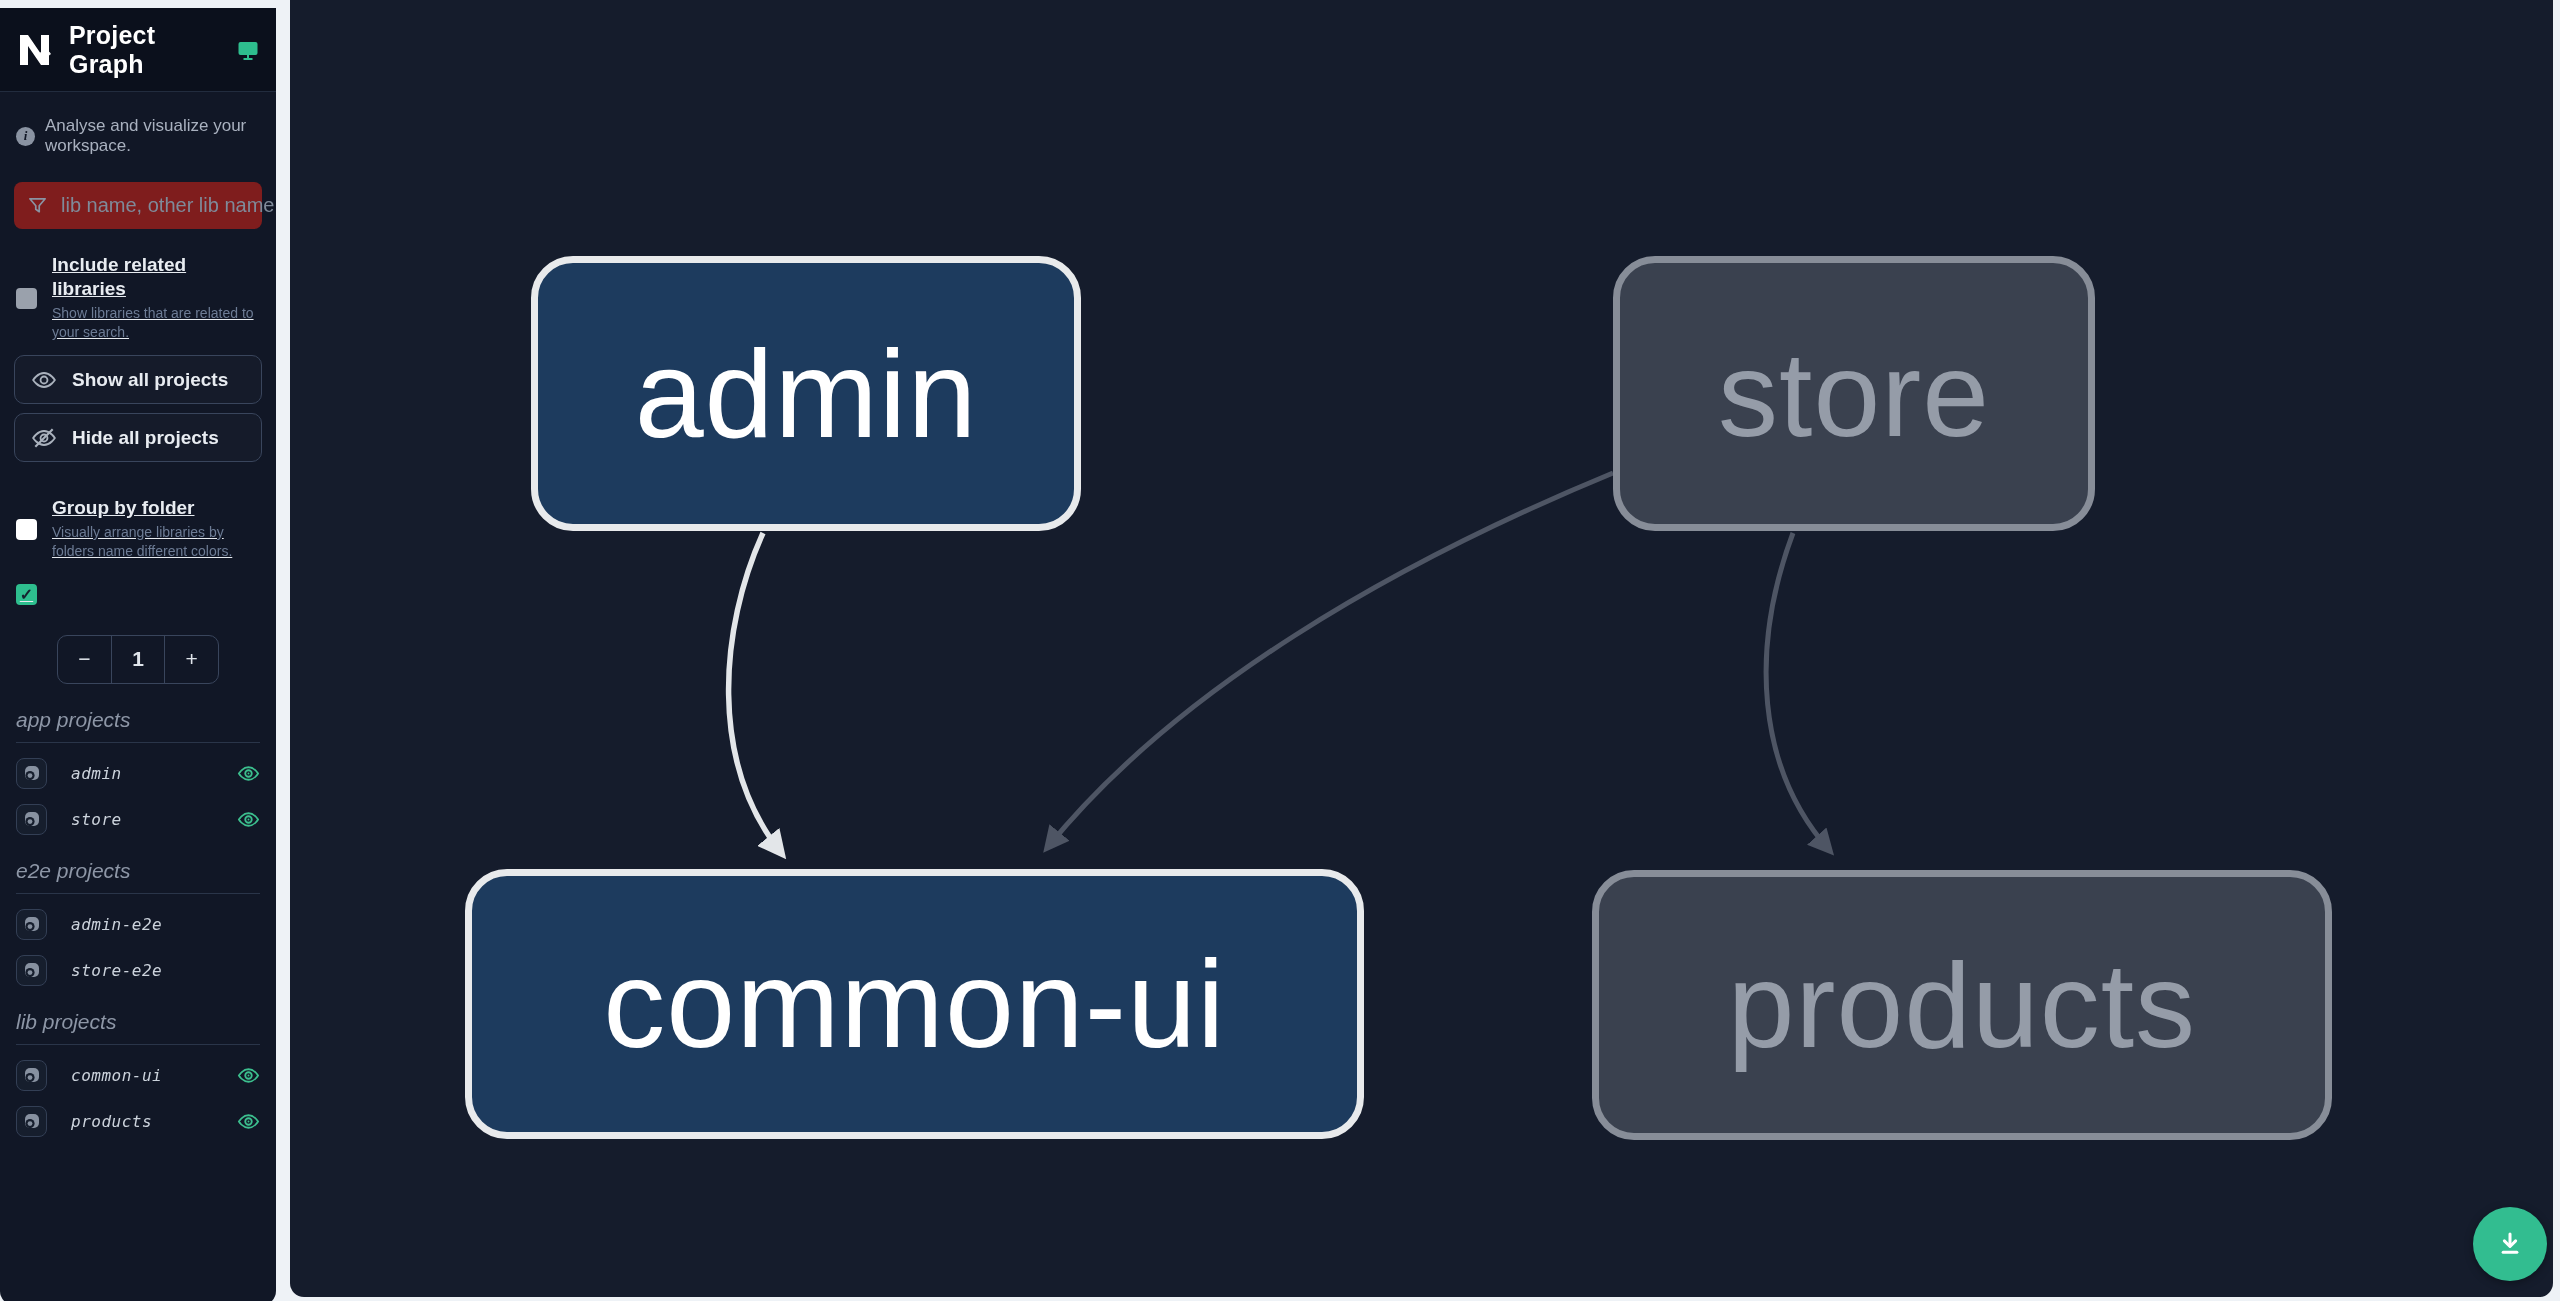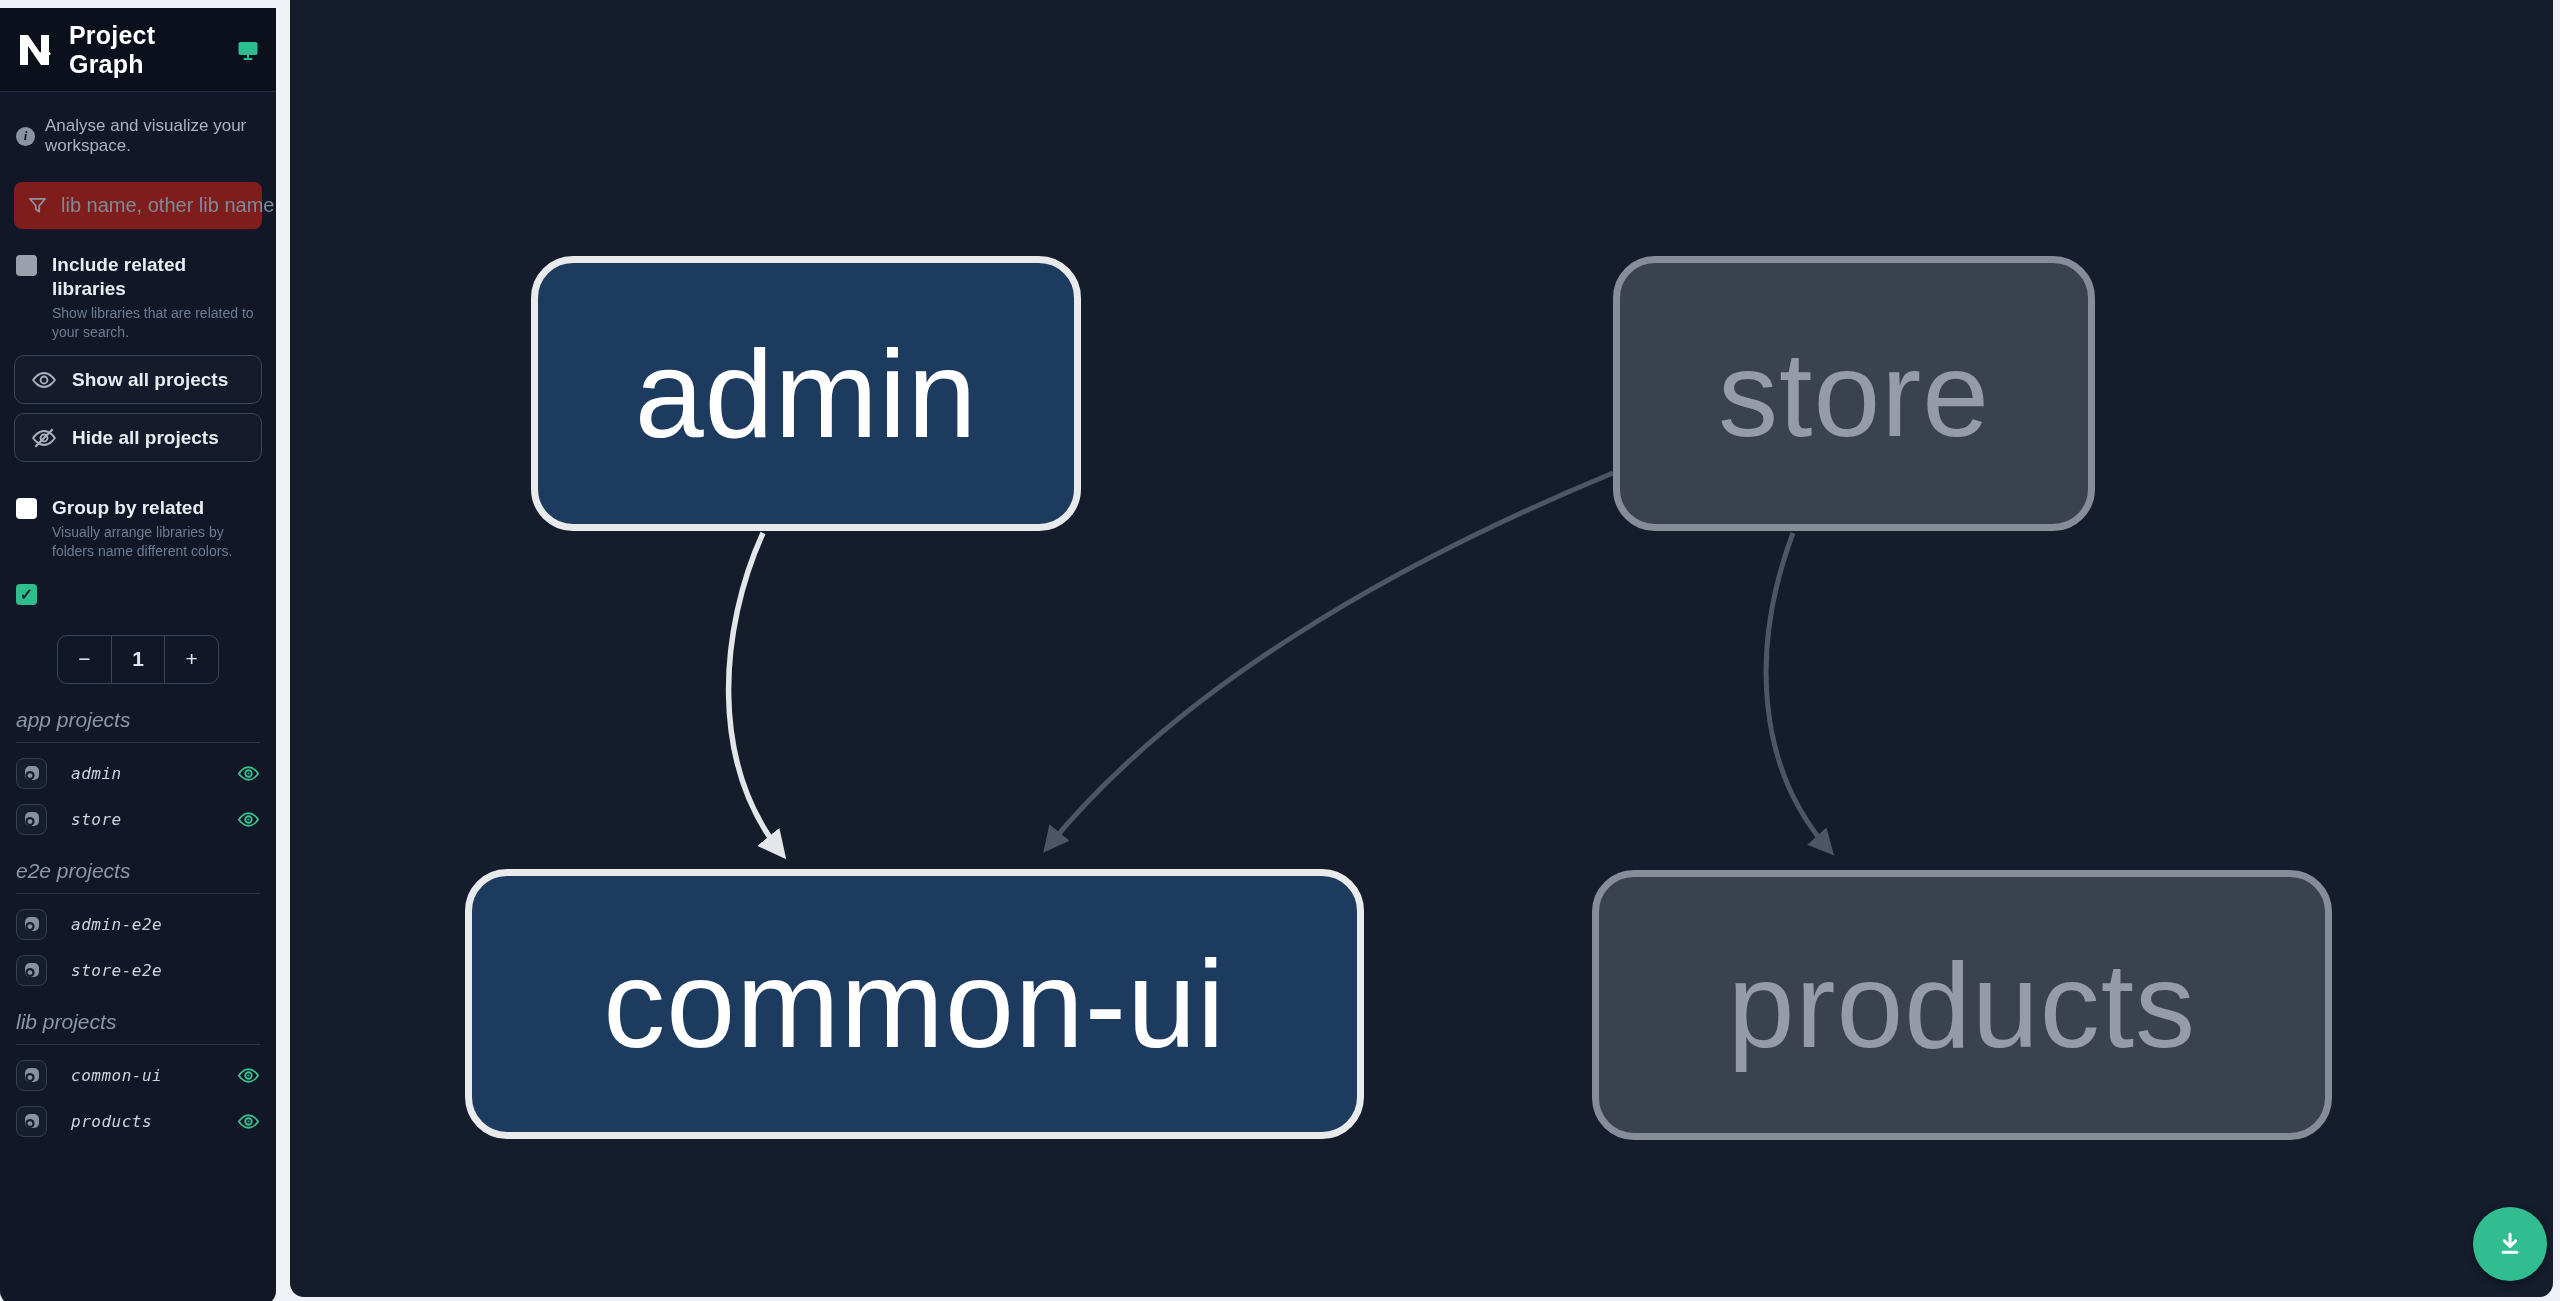--- a/index.html
+++ b/index.html
@@ -24,21 +24,21 @@
   .filterbox {
     margin:22px 14px 8px 14px; height:47px; background:#7f1d1d; border-radius:8px;
     display:flex; align-items:center; padding:0 12px; gap:12px;
   }
   .filterbox input {
     flex:1; background:transparent; border:none; outline:none; color:#c7cfda;
     font-size:20px; font-family:"Liberation Sans", sans-serif;
   }
   .filterbox input::placeholder { color:#7f8a99; }
 
-  .chk-row { display:flex; gap:15px; padding:16px 16px 4px 16px; align-items:flex-start; }
+  .chk-row { display:flex; gap:15px; padding:16px 16px 4px 16px; align-items:center;text-decoration:underline; }
   .chk { width:21px; height:21px; border-radius:4px; margin-top:2px; flex:0 0 auto;
     display:flex; align-items:center; justify-content:center; font-size:16px; font-weight:bold;
     color:#15222e; cursor:pointer; }
   .chk.muted { background:#9aa1ac; }
   .chk.plain { background:#ffffff; }
   .chk.checked { background:#2ebe8e; }
   .chk-label { font-size:19px; font-weight:bold; color:#e8ecf1; line-height:1.25; }
   .chk-desc { font-size:14px; color:#6d7c95; line-height:1.38; margin-top:3px; }
 
   .sb-btn {
@@ -149,21 +149,21 @@
         <circle cx="12" cy="12" r="3.2"></circle>
         <line x1="4" y1="20" x2="20" y2="4" stroke-width="2"></line>
       </svg>
     </span>
     <span>Hide all projects</span>
   </div>
 
   <div class="chk-row" style="margin-top:18px;">
     <div class="chk plain"></div>
     <div>
-      <div class="chk-label">Group by related</div>
+      <div class="chk-label">Group by folder</div>
       <div class="chk-desc">Visually arrange libraries by folders name different colors.</div>
     </div>
   </div>
 
   <div class="chk-row">
     <div class="chk checked">✓</div>
   </div>
 
   <div class="stepper">
     <div>−</div>

